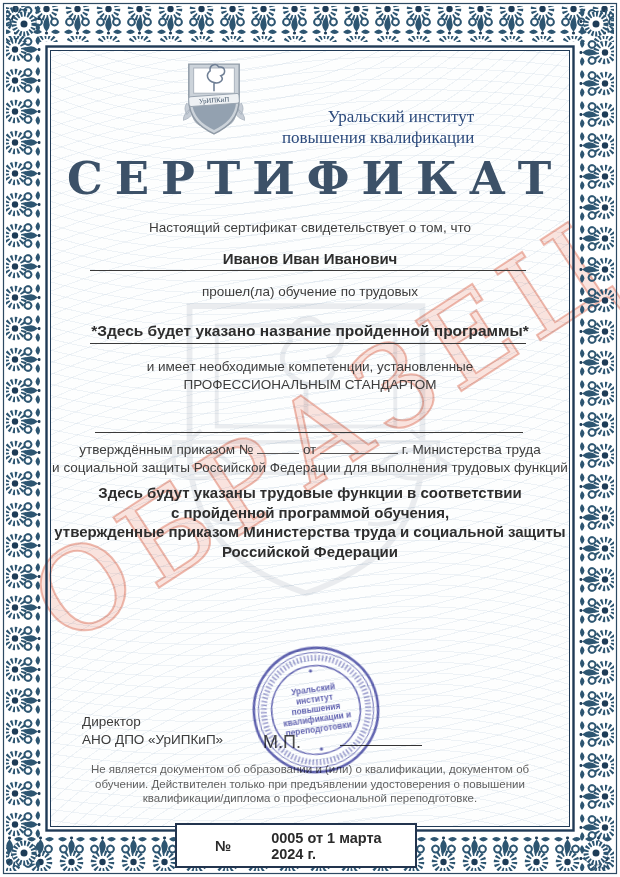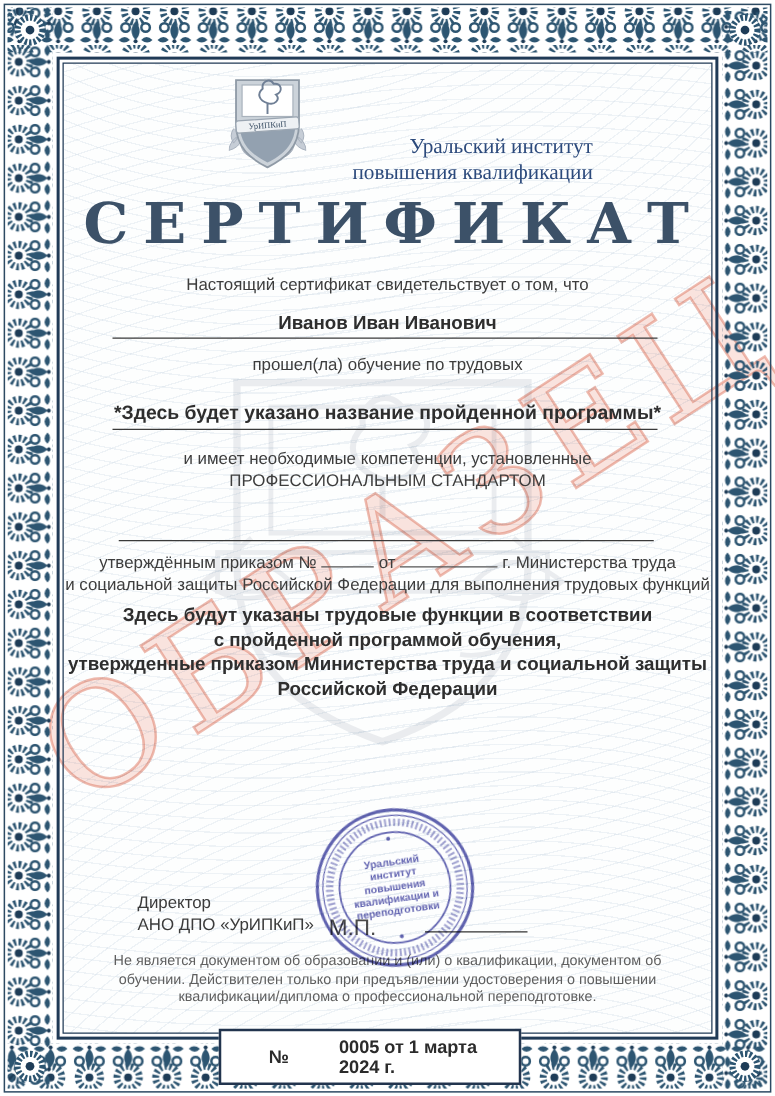--- a/index.html
+++ b/index.html
@@ -38,21 +38,21 @@
   .t-small{font-size:13.5px;}
   .t-bold{font-size:15px; font-weight:bold; color:#2e2e2e;}
   .rule{position:absolute; border-top:1.6px solid #3a3a3a; height:0;}
   .blank{display:inline-block; border-bottom:1.2px solid #555; height:11px; vertical-align:baseline;}
   .blank-num{width:42px;} .blank-date{width:78px;}
   .func-block{line-height:19.5px;}
 
   
   .director{
     position:absolute; left:31px; top:662px; font-size:13.5px; line-height:18px;
-    color:#3b3b3b; text-align:left; z-index:3;margin-left:28px;
+    color:#3b3b3b; text-align:left; z-index:3;
   }
   .mp{position:absolute; left:212px; top:681px; font-size:18px; color:#4a4a4a; z-index:3;}
   .sig-line{position:absolute; left:289px; top:694px; width:82px; border-top:1.3px solid #333; z-index:3;}
   .seal-svg{
     position:absolute; left:196px; top:590px; width:138px; height:138px; z-index:4;
     mix-blend-mode:multiply; opacity:0.9; transform:rotate(-8deg); filter:blur(0.3px);
   }
   .disclaimer{
     top:711px; left:18px; right:18px; font-size:11.5px; line-height:14.5px; color:#5f5f5f;
   }

